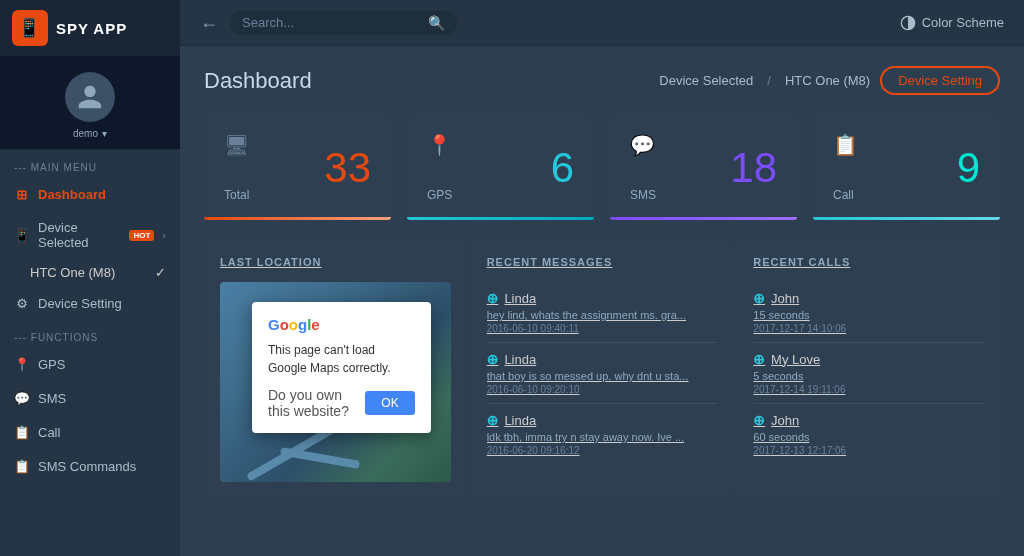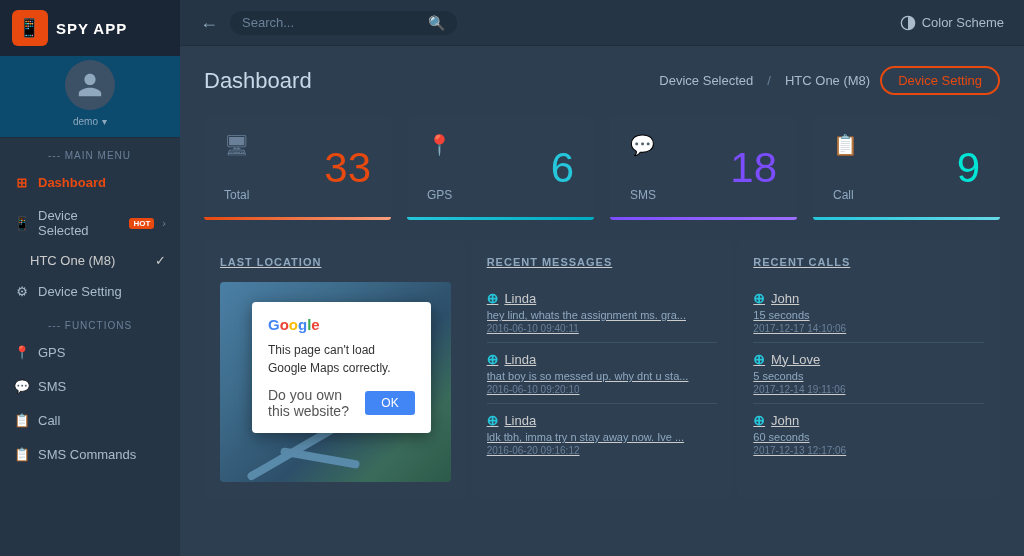--- a/index.html
+++ b/index.html
@@ -3,26 +3,26 @@
   <meta charset="utf-8">
   <style>
     * { margin: 0; padding: 0; box-sizing: border-box; }
     body { font-family: 'Segoe UI', Arial, sans-serif; background: #2c3e50; color: #ccc; width: 1024px; height: 556px; overflow: hidden; display: flex; }
 
     
     .sidebar { width: 180px; min-width: 180px; background: #263545; height: 556px; display: flex; flex-direction: column; overflow: hidden; }
     .sidebar-header { background: #1a2535; padding: 10px 12px; display: flex; align-items: center; gap: 8px; }
     .sidebar-logo-icon { width: 36px; height: 36px; background: #e8490f; border-radius: 6px; display: flex; align-items: center; justify-content: center; font-size: 18px; color: white; }
     .sidebar-app-title { color: white; font-size: 15px; font-weight: bold; letter-spacing: 1px; }
-    .sidebar-user { display: flex; flex-direction: column; align-items: center; padding: 4px 0 10px; background: #0c4a6e; border-bottom: 1px solid #1e2e3d; justify-content: flex-end; }
+    .sidebar-user { display: flex; flex-direction: column; align-items: center; padding: 16px 0 10px; background: #0f172a; border-bottom: 1px solid #1e2e3d; justify-content: flex-end; }
     .sidebar-avatar { width: 50px; height: 50px; border-radius: 50%; background: #3d5166; display: flex; align-items: center; justify-content: center; margin-bottom: 6px; }
     .sidebar-avatar svg { width: 28px; height: 28px; fill: #8fa8be; }
     .sidebar-username { color: #ccc; font-size: 13px; display: flex; align-items: center; gap: 4px; }
     .sidebar-username span { font-size: 10px; color: #8fa8be; }
-    .sidebar-section-label { color: #6a8099; font-size: 10px; padding: 12px 14px 4px; letter-spacing: 1px; margin-left: 34px; }
+    .sidebar-section-label { color: #6a8099; font-size: 10px; padding: 12px 14px 4px; letter-spacing: 1px; }
     .sidebar-item { display: flex; align-items: center; padding: 9px 14px; cursor: pointer; color: #aabccc; font-size: 13px; gap: 8px; position: relative; }
     .sidebar-item.active-menu { color: #e8490f; font-weight: bold; }
     .sidebar-item .item-icon { width: 16px; height: 16px; display: flex; align-items: center; justify-content: center; }
     .badge-hot { background: #e8490f; color: white; font-size: 8px; padding: 1px 4px; border-radius: 3px; margin-left: 2px; font-weight: bold; }
     .sidebar-item .chevron { margin-left: auto; font-size: 11px; color: #6a8099; }
     .device-name-item { padding: 6px 14px 6px 30px; font-size: 13px; color: #ccc; display: flex; align-items: center; }
 
     
     .main { flex: 1; display: flex; flex-direction: column; background: #2c3e50; overflow: hidden; }
 

